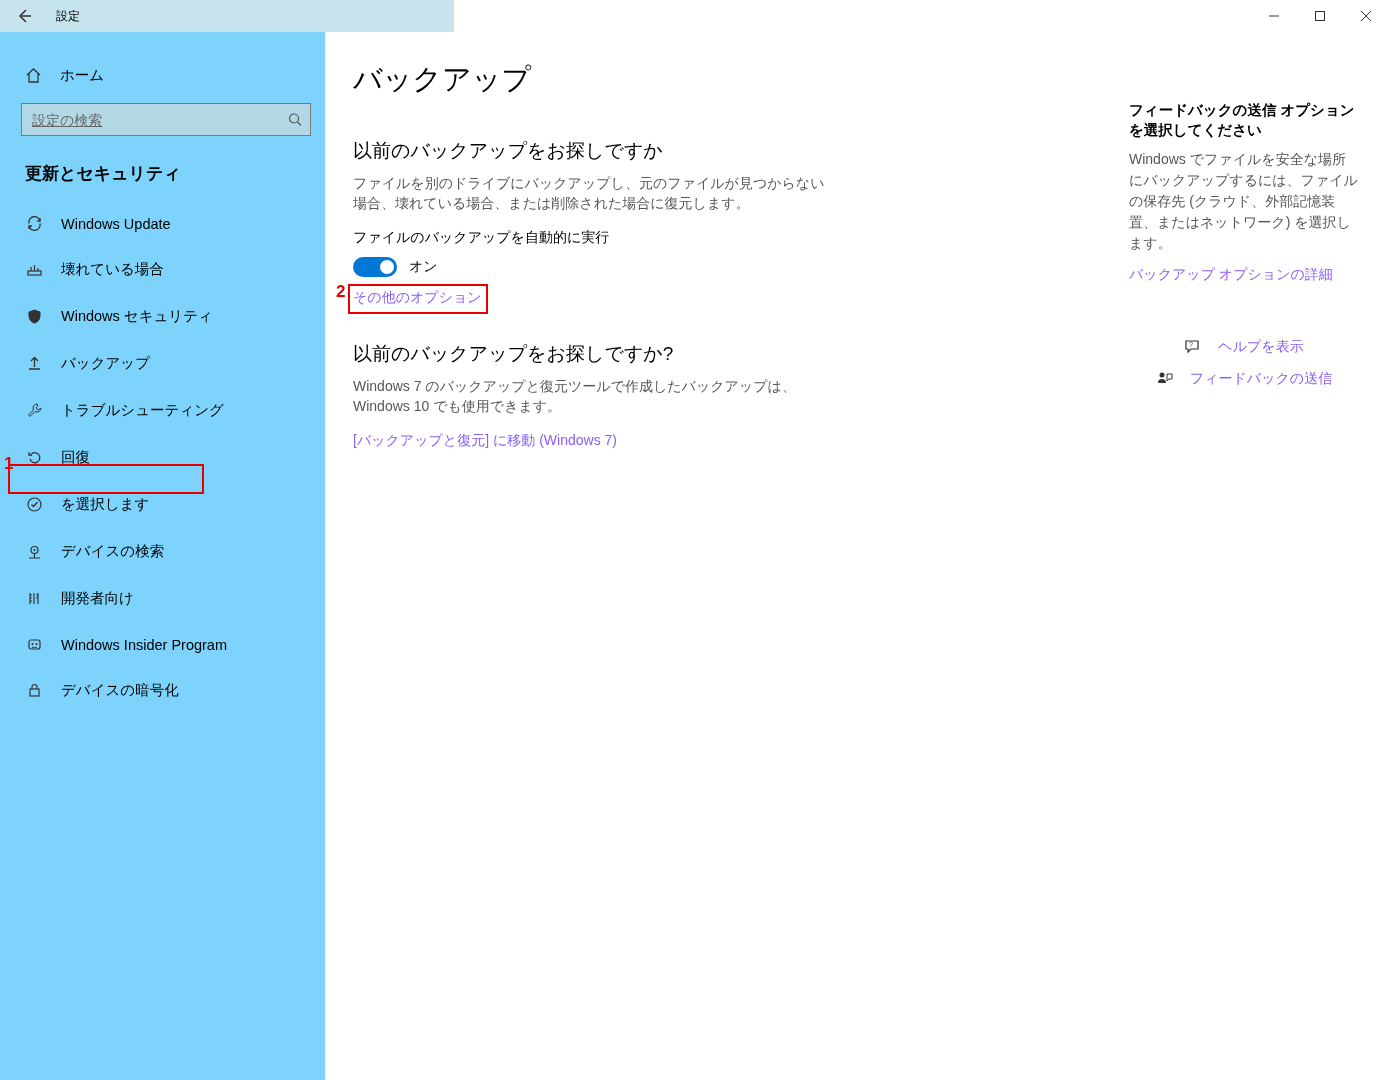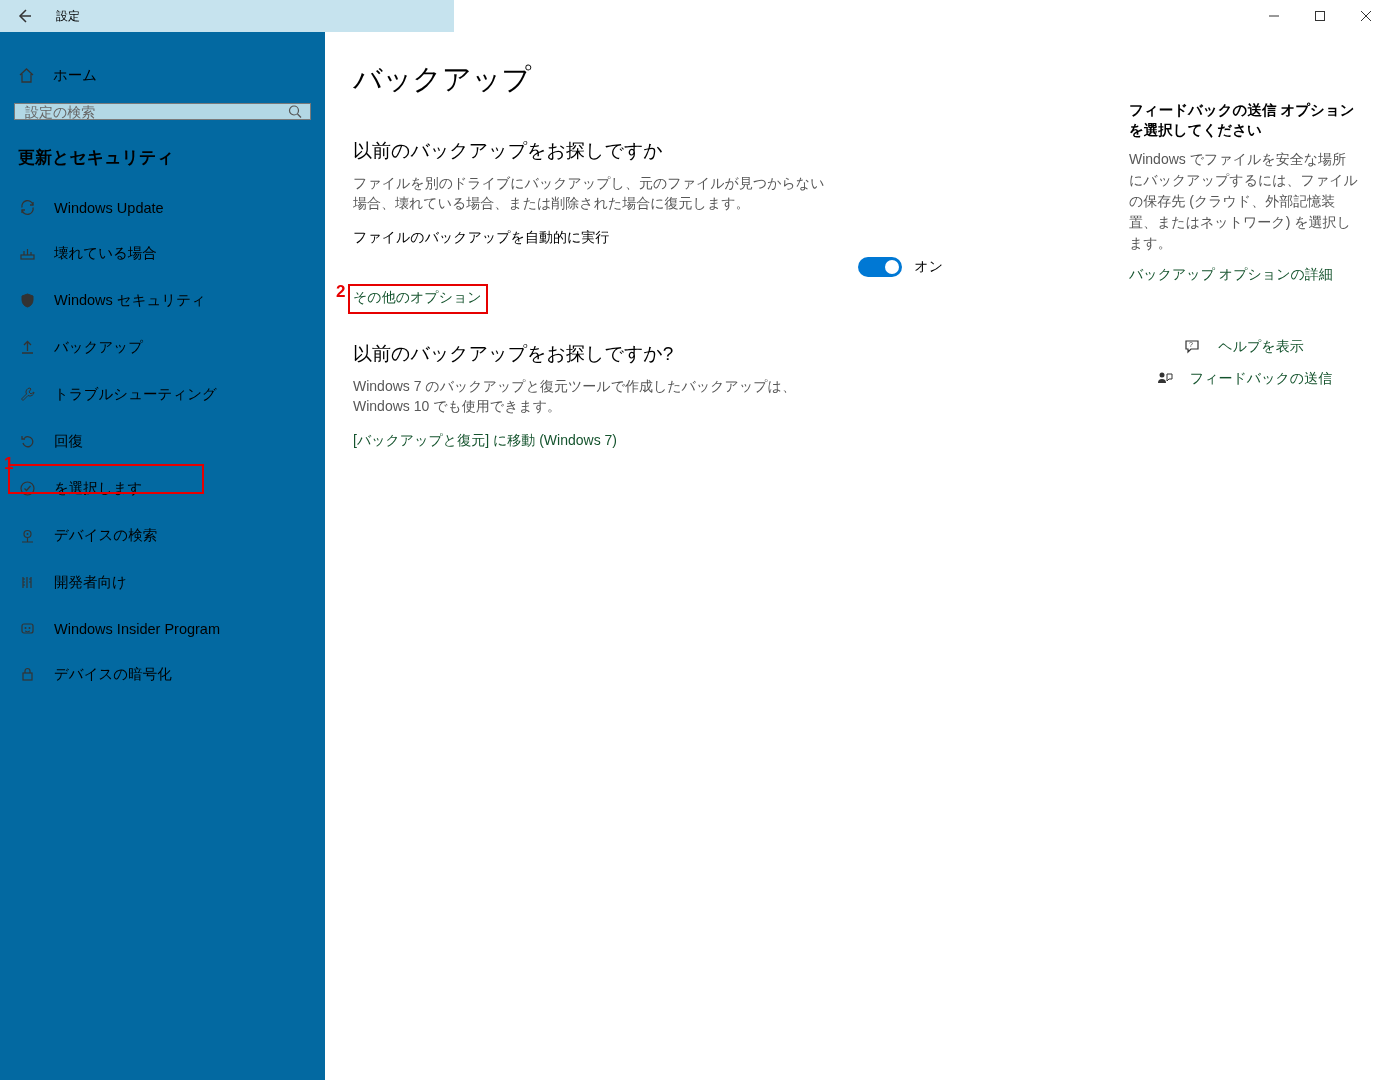--- a/index.html
+++ b/index.html
@@ -50,48 +50,50 @@
       align-items: center;
       justify-content: center;
     }
     .container {
       position: absolute;
       top: 32px; left: 0; right: 0; bottom: 0;
       display: flex;
     }
     .sidebar {
       width: 325px;
-      background: #0369a1;
+      background: #7dd3fc;
       padding-top: 24px;
       display: flex;
       flex-direction: column;
+      padding-left: 7px;
     }
     .home-link {
       display: flex;
       align-items: center;
       padding: 10px 14px 10px 18px;
       margin-bottom: 8px;
     }
     .home-link .label, .sidebar-item .label {
       margin-left: 18px;
       font-size: 14.5px;
     }
     .search-wrap {
       margin: 0 14px 26px 14px;
       position: relative;
     }
     .search-input {
       width: 100%;
-      height: 17px;
+      height: 33px;
       border: 1px solid #7a7a7a;
       background: #b3d8e5;
       padding: 0 34px 0 10px;
       font-size: 14px;
       color: #666;
       outline: none;
+      text-decoration: underline;
     }
     .search-input::placeholder { color: #666; }
     .search-icon {
       position: absolute;
       right: 8px;
       top: 50%;
       transform: translateY(-50%);
       color: #555;
     }
     .section-label {
@@ -136,41 +138,40 @@
       max-width: 480px;
     }
     .small-label {
       font-size: 14px;
       margin-bottom: 10px;
     }
     .toggle-row {
       display: flex;
       align-items: center;
       margin-bottom: 12px;
-      justify-content: flex-end;
     }
     .toggle {
       width: 44px;
       height: 20px;
       border-radius: 10px;
       background: #0078d4;
       position: relative;
       margin-right: 12px;
     }
     .toggle .knob {
       position: absolute;
       right: 3px;
       top: 3px;
       width: 14px;
       height: 14px;
       border-radius: 50%;
       background: #fff;
     }
     .link {
-      color: #14532d;
+      color: #8b5cf6;
       font-size: 14px;
       cursor: pointer;
     }
     .section2 {
       margin-top: 34px;
     }
     .aside {
       margin-left: auto;
       width: 260px;
       padding-top: 40px;

